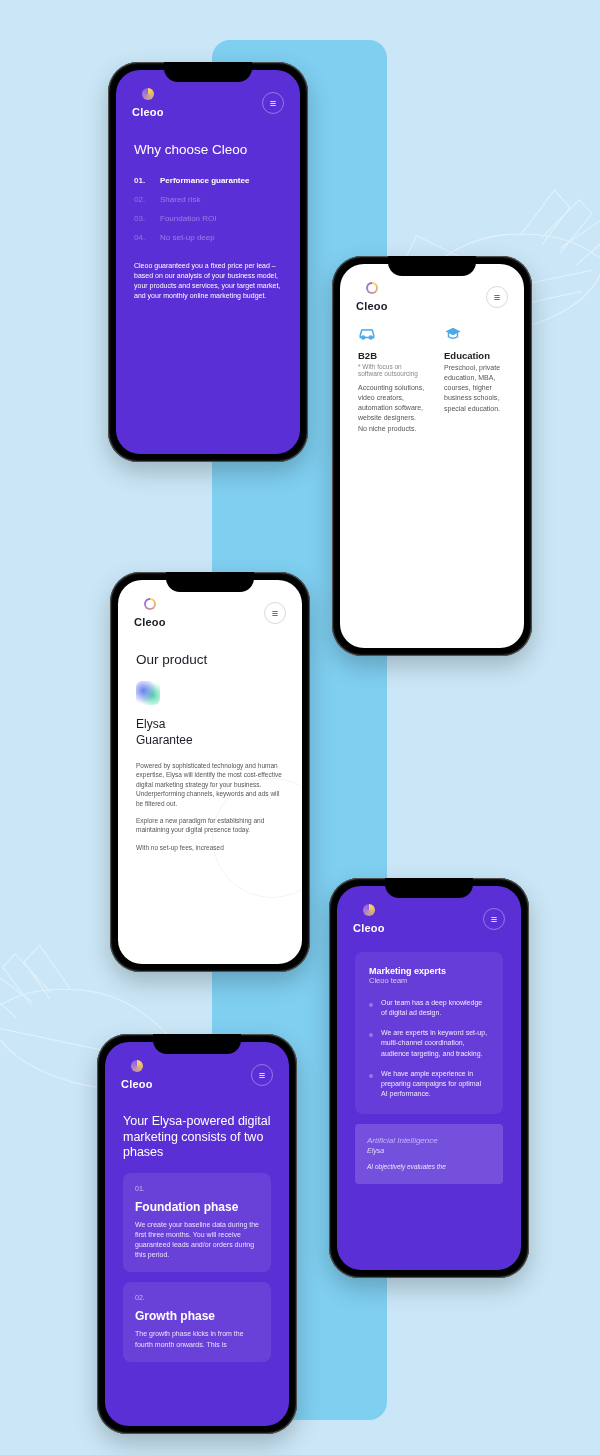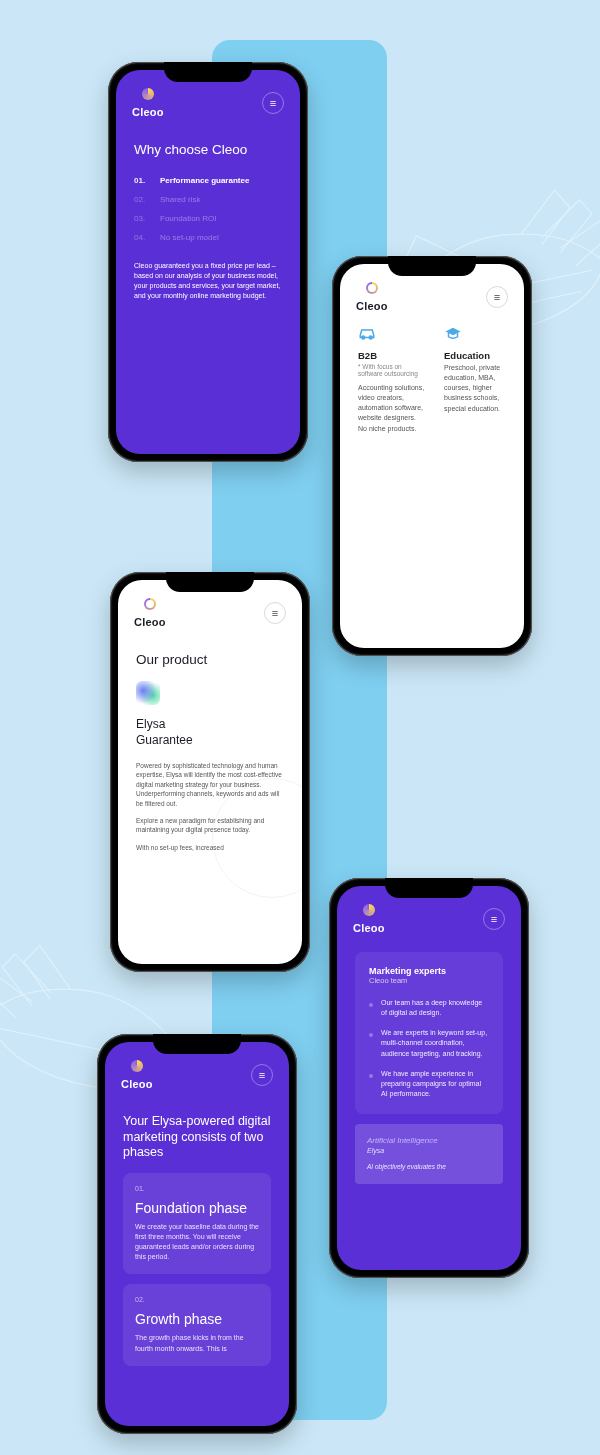--- a/index.html
+++ b/index.html
@@ -120,21 +120,21 @@
     margin-bottom:12px;
   }
 
   .phase-card{
     background: rgba(255,255,255,.09);
     border-radius:8px;
     padding:12px;
     margin-bottom:10px;
   }
   .phase-num{ font-size:7px; opacity:.6; margin-bottom:8px;}
-  .phase-title{ font-size:14px; font-weight:400; margin-bottom:6px;}
+  .phase-title{ font-size:12px; font-weight:700; margin-bottom:6px;}
   .phase-body{ font-size:7px; line-height:1.45; opacity:.85;}
 
   .experts-card{
     background: rgba(255,255,255,.07);
     border-radius:8px;
     padding:14px 14px 10px;
     margin-bottom:10px;
   }
   .experts-bullets{ list-style:none; margin-top:8px;}
   .experts-bullets li{
@@ -210,21 +210,21 @@
         <div class="list-row">
           <span class="num">02.</span>
           <span>Shared risk</span>
         </div>
         <div class="list-row">
           <span class="num">03.</span>
           <span>Foundation ROI</span>
         </div>
         <div class="list-row">
           <span class="num">04.</span>
-          <span>No set-up model</span>
+          <span>No set-up deep</span>
         </div>
       </div>
       <p class="tiny body-copy">Cleoo guaranteed you a fixed price per lead – based on our analysis of your business model, your products and services, your target market, and your monthly online marketing budget.</p>
     </div>
   </div>
 </div>
 
 <div class="phone" style="left:332px; top:256px;">
   <div class="notch"></div>
   <div class="screen white">

